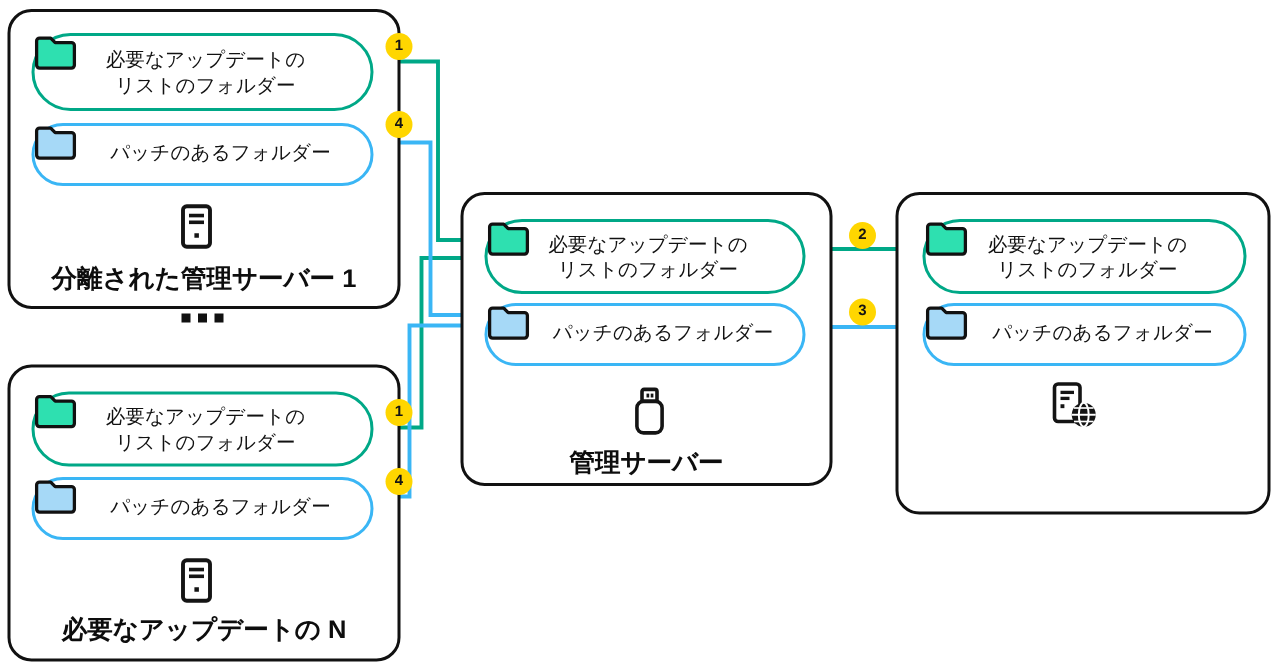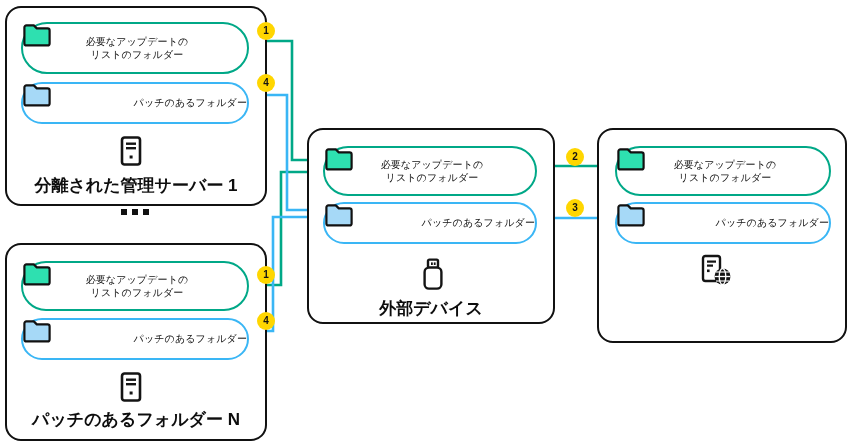--- a/index.html
+++ b/index.html
@@ -17,25 +17,25 @@
   }
   .folder-pill{
     position:absolute;box-sizing:border-box;
     display:flex;align-items:center;
     border-radius:999px;background:#ffffff;
   }
   .pill-green{border:2px solid #00a887;}
   .pill-blue{border:2px solid #3ab6f5;}
   .folder-ico{flex:0 0 auto;margin-left:14px;margin-right:10px;}
   .pill-label{
-    font-size:10px;line-height:1.32;letter-spacing:.1px;
+    font-size:13px;line-height:1.32;letter-spacing:.1px;
     color:#111111;white-space:pre-line;
   }
   .pill-label.center{flex:1;text-align:center;padding-right:20px;}
-  .pill-label.left{flex:1;text-align:right;}
+  .pill-label.left{flex:1;text-align:center;font-family:Liberation Mono, monospace;}
 
   .node-icon{position:absolute;}
   .node-title{
     position:absolute;text-align:center;
     font-size:17px;font-weight:bold;line-height:1.35;
     color:#0d0d0d;white-space:pre-line;
   }
   .ellipsis{position:absolute;display:flex;gap:5px;}
   .ellipsis i{width:6px;height:6px;background:#111;display:block;}
 
@@ -137,21 +137,21 @@
 
     <span class="node-icon" style="left:113px;top:127px;">
       <svg width="22" height="30" viewBox="0 0 22 30">
         <rect x="2" y="1.5" width="18" height="27" rx="2.5" fill="#ffffff" stroke="#141414" stroke-width="2.6"></rect>
         <rect x="6" y="6.5" width="10" height="2.4" fill="#141414"></rect>
         <rect x="6" y="11" width="10" height="2.4" fill="#141414"></rect>
         <rect x="9.6" y="19.5" width="3" height="3" fill="#141414"></rect>
       </svg>
     </span>
 
-    <div class="node-title" style="left:0;top:164px;width:258px;">パッチのあるフォルダー N</div>
+    <div class="node-title" style="left:0;top:164px;width:258px;">必要なアップデートの N</div>
   </div>
 
   <div class="outer-box" style="left:307px;top:128px;width:248px;height:196px;">
 
     <div class="folder-pill pill-green" style="left:14px;top:16px;width:214px;height:50px;">
       <span class="folder-ico">
         <svg width="28" height="23" viewBox="0 0 28 23">
           <path d="M1.4 3.4 a2 2 0 0 1 2-2 h7.4 l3 3 h10.8 a2 2 0 0 1 2 2 v13 a2 2 0 0 1 -2 2 h-21.2 a2 2 0 0 1 -2 -2 z" fill="#2ee0b0" stroke="#111111" stroke-width="2.2" stroke-linejoin="round"></path>
         </svg>
       </span>
@@ -170,21 +170,21 @@
 
     <span class="node-icon" style="left:112px;top:128px;">
       <svg width="24" height="33" viewBox="0 0 24 33">
         <rect x="7" y="1.6" width="10" height="8" rx="1.4" fill="#ffffff" stroke="#141414" stroke-width="2.4"></rect>
         <rect x="10" y="4.4" width="1.8" height="2.6" fill="#141414"></rect>
         <rect x="12.8" y="4.4" width="1.8" height="2.6" fill="#141414"></rect>
         <rect x="3.6" y="9.6" width="16.8" height="21" rx="4.4" fill="#ffffff" stroke="#141414" stroke-width="2.4"></rect>
       </svg>
     </span>
 
-    <div class="node-title" style="left:0;top:168px;width:244px;">外部デバイス</div>
+    <div class="node-title" style="left:0;top:168px;width:244px;">管理サーバー</div>
   </div>
 
   <div class="outer-box" style="left:597px;top:128px;width:250px;height:215px;">
 
     <div class="folder-pill pill-green" style="left:16px;top:16px;width:216px;height:50px;">
       <span class="folder-ico">
         <svg width="28" height="23" viewBox="0 0 28 23">
           <path d="M1.4 3.4 a2 2 0 0 1 2-2 h7.4 l3 3 h10.8 a2 2 0 0 1 2 2 v13 a2 2 0 0 1 -2 2 h-21.2 a2 2 0 0 1 -2 -2 z" fill="#2ee0b0" stroke="#111111" stroke-width="2.2" stroke-linejoin="round"></path>
         </svg>
       </span>

